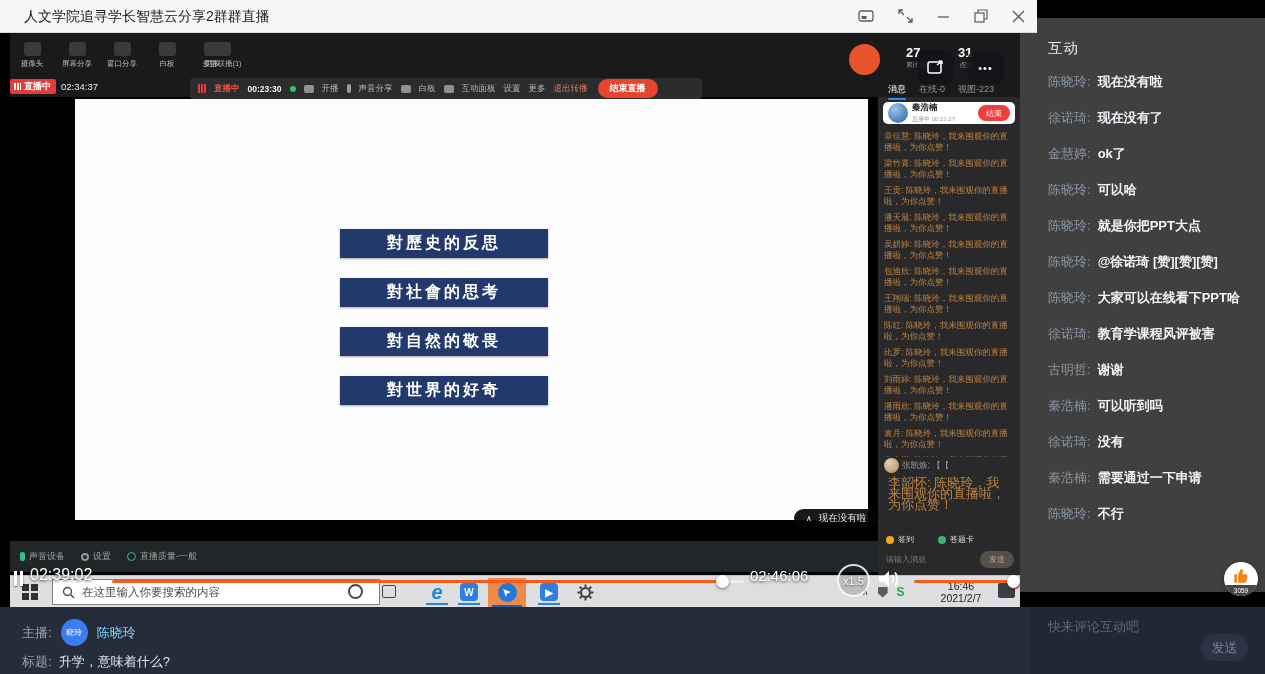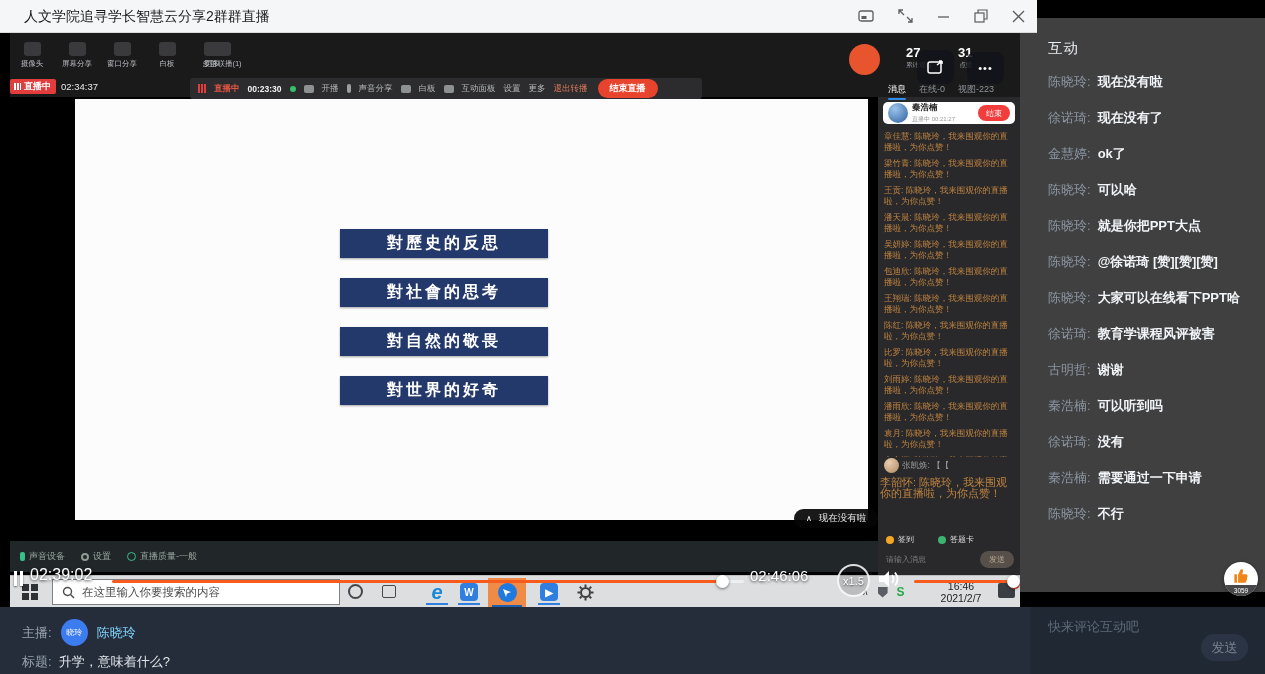--- a/index.html
+++ b/index.html
@@ -88,21 +88,21 @@
   .hc-name { font-size:8.5px; color:#222; font-weight:bold; }
   .hc-sub { font-size:6px; color:#9a9a9a; white-space:nowrap; }
   .hc-end { margin-left:auto; background:#f23d3d; color:#fff; font-size:8px;
             border-radius:9px; padding:2.5px 8px; cursor:pointer; }
   .ic-msgs { padding:7px 6px 0 6px; height:333px; overflow:hidden; }
   .ic-msg { font-size:8.5px; color:#c08440; line-height:11px; margin-bottom:5px; }
   .ic-gray { display:flex; align-items:center; gap:3px; padding:1px 6px 4px 6px; }
   .icg-avatar { width:15px; height:15px; border-radius:50%;
                 background:radial-gradient(circle at 35% 30%, #e8cdb0, #b08a62); flex:0 0 auto; }
   .icg-text { font-size:8.5px; color:#9c9c9c; }
-  .ic-extra { padding:0 2px; font-size:11px; color:#c08440; line-height:11px; }
+  .ic-extra { padding:0 10px; font-size:13px; color:#c08440; line-height:11px; }
   .ic-chips { position:absolute; left:8px; bottom:30px; display:flex; gap:24px; }
   .chip { display:flex; align-items:center; gap:4px; font-size:8px; color:#ddd; cursor:pointer; }
   .chip .dot { width:8px; height:8px; border-radius:50%; }
   .chip:first-child .dot { background:#f5a623; }
   .chip:last-child .dot { background:#3cb371; }
   .ic-inputrow { position:absolute; left:8px; right:6px; bottom:7px; display:flex; align-items:center; }
   .ic-ph { font-size:8px; color:#7d7d7d; }
   .ic-send { margin-left:auto; background:#57504a; color:#b5a68f; font-size:8px;
              border-radius:9px; padding:3px 9px; cursor:pointer; }
 
@@ -116,21 +116,21 @@
                   padding-left:10px; font-size:9px; color:#97a39b; z-index:1; }
   .bs-item { display:flex; align-items:center; gap:4px; cursor:pointer; }
   .bs-mic { width:5px; height:9px; border-radius:2px; background:#35c08a; }
   .bs-gear { width:8px; height:8px; border-radius:50%; border:2px solid #8f9a93; }
   .bs-clock { width:9px; height:9px; border-radius:50%; border:1.5px solid #35c08a; }
 
   
   .taskbar { position:absolute; left:10px; top:542px; width:1010px; height:32px;
              background:#dcdee0; border-top:1px solid #bdbfc1; z-index:2; }
   .tb-start { position:absolute; left:12px; top:8px; cursor:pointer; }
-  .tb-search { position:absolute; left:42px; top:3px; width:288px; height:26px; background:#fff;
+  .tb-search { position:absolute; left:42px; top:3px; width:328px; height:26px; background:#fff;
                border:1px solid #7f8285; display:flex; align-items:center; gap:7px; padding:0 9px; }
   .tb-search input { border:none; outline:none; width:230px; font-size:11.5px; color:#3a3a3a;
                      font-family:"Liberation Sans", sans-serif; background:transparent; }
   .tb-search input::placeholder { color:#4c4c4c; }
   .tb-cortana { position:absolute; left:338px; top:8px; width:15px; height:15px;
                 border:2px solid #45484b; border-radius:50%; cursor:pointer; }
   .tb-taskview { position:absolute; left:372px; top:9px; width:14px; height:13px;
                  border:1.5px solid #45484b; border-radius:2px; cursor:pointer; }
   .tb-app { position:absolute; top:3px; width:30px; height:26px; display:flex;
             align-items:center; justify-content:center; cursor:pointer; }

